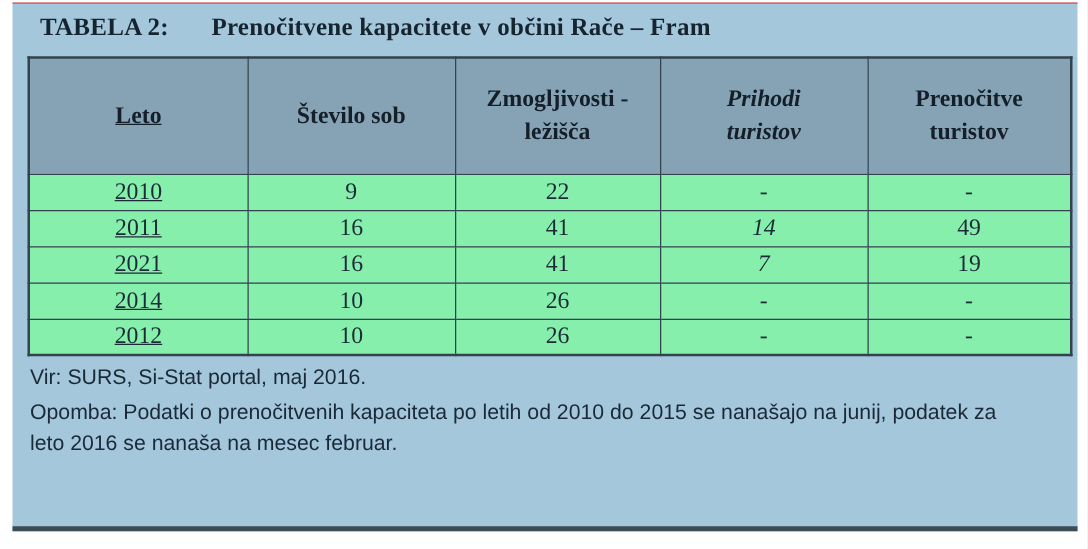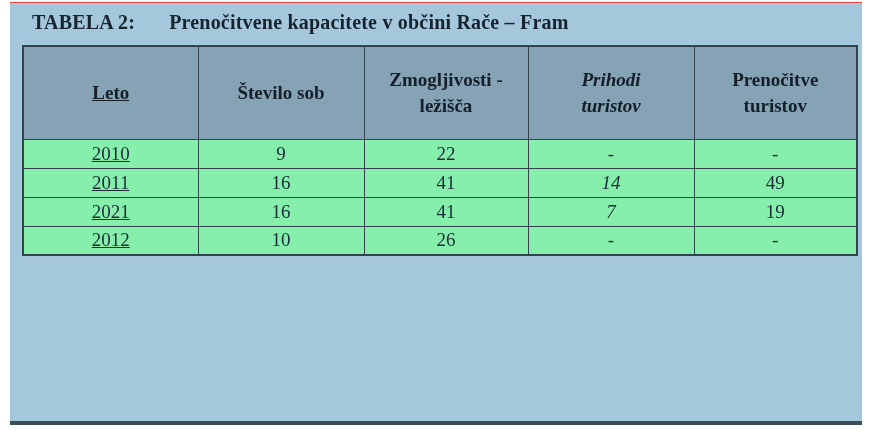--- a/index.html
+++ b/index.html
@@ -136,24 +136,36 @@
             <td class="col-4">49</td>
           </tr>
           <tr>
             <td class="col-0">2021</td>
             <td class="col-1">16</td>
             <td class="col-2">41</td>
             <td class="col-3">7</td>
             <td class="col-4">19</td>
           </tr>
           <tr>
+            <td class="col-0">2014</td>
+            <td class="col-1">10</td>
+            <td class="col-2">26</td>
+            <td class="col-3">-</td>
+            <td class="col-4">-</td>
+          </tr>
+          <tr>
             <td class="col-0">2012</td>
             <td class="col-1">10</td>
             <td class="col-2">26</td>
             <td class="col-3">-</td>
             <td class="col-4">-</td>
           </tr>
         </tbody>
     </table>
 
+    <div class="footer">
+      <div class="source-line">Vir: SURS, Si-Stat portal, maj 2016.</div>
+      <div class="note-line">Opomba: Podatki o prenočitvenih kapaciteta po letih od 2010 do 2015 se nanašajo na junij, podatek za
+leto 2016 se nanaša na mesec februar.</div>
+    </div>
 
   </div>
 </div>
 
 </body></html>

